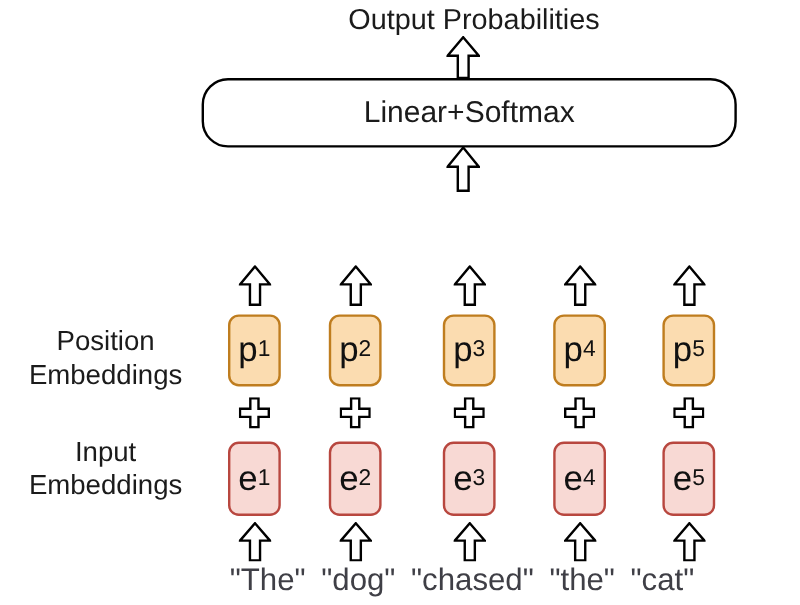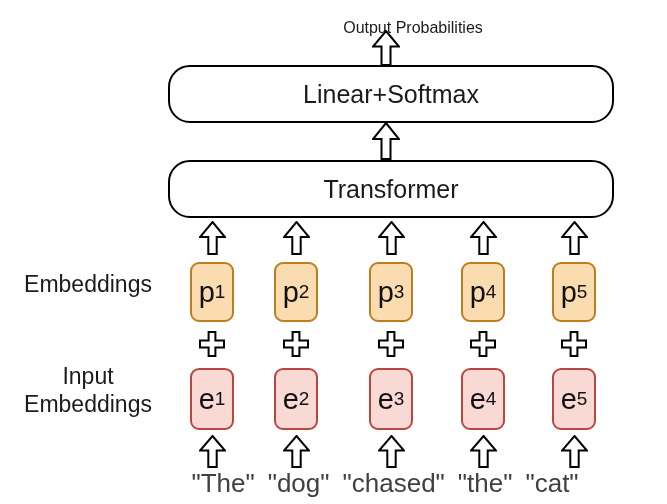--- a/index.html
+++ b/index.html
@@ -3,22 +3,22 @@
 <meta charset="utf-8">
 <style>
   html,body{margin:0;padding:0;background:#fff;}
   .canvas{
     position:relative;width:667px;height:504px;overflow:hidden;
     background:var(--background,#fff);
     font-family:"Liberation Sans",sans-serif;
     color:var(--text,#1b1b1b);
   }
   .title{
-    position:absolute;top:3px;left:413px;transform:translateX(-50%);
-    font-size:16px;white-space:nowrap;color:var(--text,#1b1b1b);margin-top:16px;
+    position:absolute;top:3px;left:395px;transform:translateX(-50%);
+    font-size:24px;white-space:nowrap;color:var(--text,#1b1b1b);
   }
   .bigbox{
     position:absolute;left:168px;width:446px;height:58px;box-sizing:border-box;
     border:2px solid var(--outline,#000);border-radius:22px;background:#fff;
     display:flex;align-items:center;justify-content:center;
     font-size:25px;color:var(--text,#1b1b1b);
   }
   #box-linear{top:65px;}
   #box-transformer{top:160px;}
   .abs-arrow{position:absolute;}
@@ -62,25 +62,23 @@
   </svg>
 
   <div class="bigbox" id="box-linear">
     <span>Linear+Softmax</span>
   </div>
 
   <svg class="abs-arrow" id="arrow-linear" width="28" height="38" viewBox="0 0 28 38">
     <path d="M14 1 L27 17 H18.5 V37 H9.5 V17 H1 Z" fill="#fff" stroke="#000" stroke-width="2" stroke-linejoin="miter"></path>
   </svg>
 
-  <div class="bigbox" id="box-transformer">
-    <span>Transformer</span>
-  </div>
 
   <div class="side" id="side-position">
+    <div>Position</div>
     <div>Embeddings</div>
   </div>
 
   <div class="side" id="side-input">
     <div>Input</div>
     <div>Embeddings</div>
   </div>
 
   <div class="col" style="left:167px">
     <svg width="27" height="34" viewBox="0 0 27 34">

